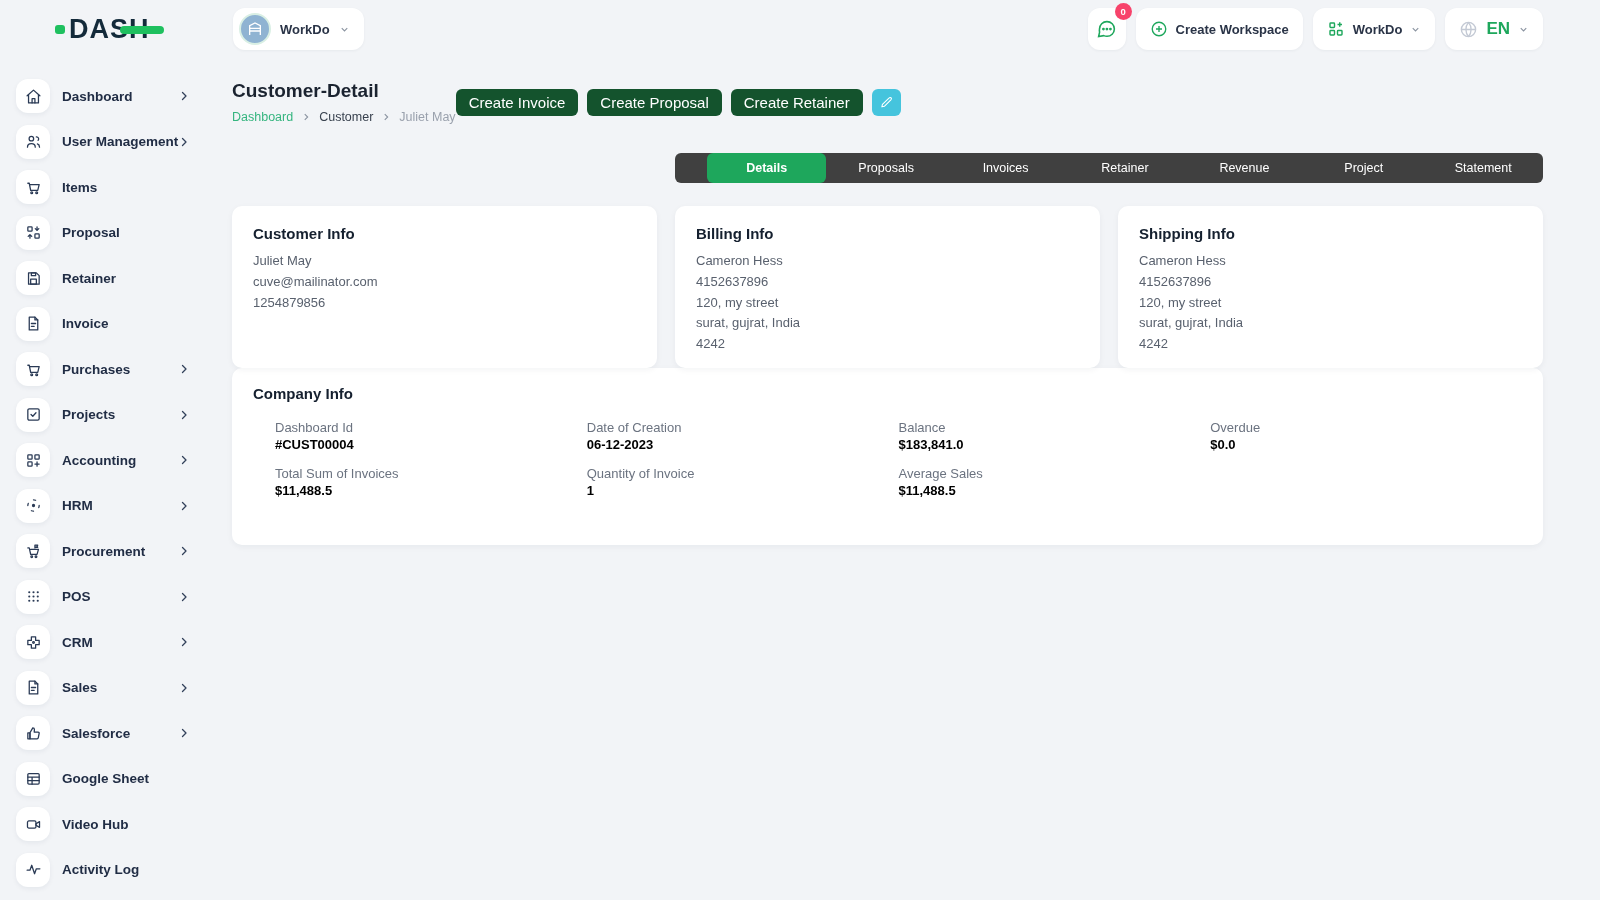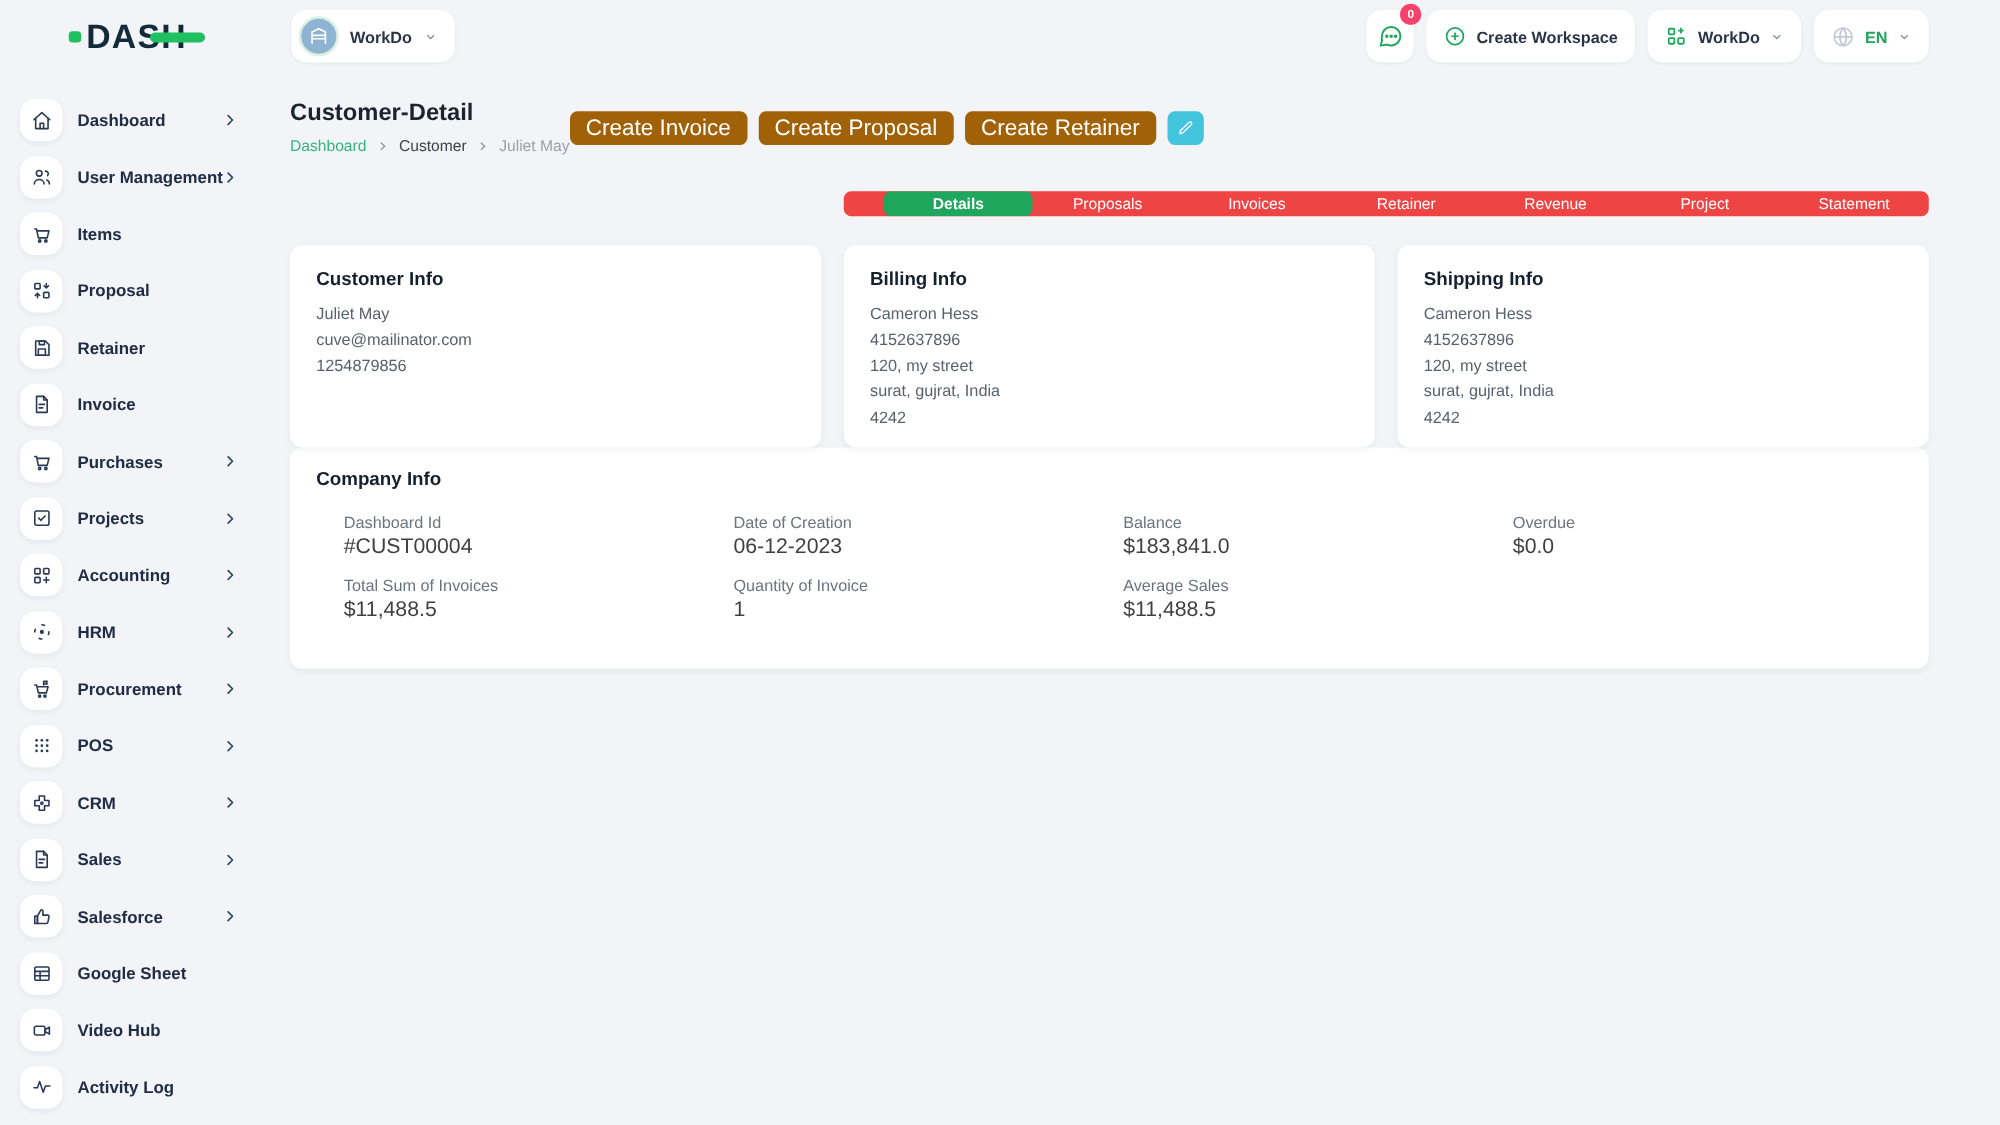--- a/index.html
+++ b/index.html
@@ -18,57 +18,57 @@
   .logo-text { font-size:27px; font-weight:800; letter-spacing:1px; color:#132a3a; line-height:1; font-style:normal; }
   .logo-bar { position:absolute; right:-14px; top:13px; width:44px; height:8px; border-radius:4px; background:#1fc05f; }
   .pill { background:#fff; border-radius:12px; height:42px; display:flex; align-items:center; box-shadow:0 1px 3px rgba(25,39,62,0.05); }
   .workspace-pill { margin-left:23px; padding:0 14px 0 6px; gap:9px; cursor:pointer; }
   .ws-avatar { width:32px; height:32px; border-radius:50%; background:#8fb3d2; border:2px solid #d9efe4; display:flex; align-items:center; justify-content:center; }
   .pill-label { font-size:13px; font-weight:700; color:#2a3447;text-align:right; }
   .topbar-right { margin-left:auto; display:flex; align-items:center; gap:10px; padding-right:57px; }
   .icon-pill { width:38px; justify-content:center; position:relative; cursor:pointer; }
   .badge { position:absolute; top:-5px; right:-6px; min-width:17px; height:17px; border-radius:50%; background:#f7436b; color:#fff; font-size:9.5px; font-weight:700; display:flex; align-items:center; justify-content:center; }
   .text-pill { padding:0 14px; gap:8px; cursor:pointer; }
-  .lang-label { font-size:13px; font-weight:700; color:#1ea75c; }
+  .lang-label { font-size:17px; font-weight:700; color:#1ea75c; }
 
   
   .sidebar { position:absolute; top:58px; left:0; bottom:0; width:210px; padding:21px 16px 0 16px; overflow:hidden; }
   .side-item { display:flex; align-items:center; height:34px; margin-bottom:11.5px; cursor:pointer; }
   .side-tile { width:34px; height:34px; border-radius:12px; background:#fff; box-shadow:0 2px 5px rgba(25,39,62,0.06); display:flex; align-items:center; justify-content:center; flex:none; }
   .side-label { margin-left:12px; font-size:13.5px; font-weight:700; color:#212d45; flex:1; white-space:nowrap; }
   .side-chev { flex:none; margin-right:4px; display:flex; }
 
   
   .main { position:absolute; left:232px; top:58px; right:57px; }
   .page-head { display:flex; align-items:flex-start; justify-content:flex-start; padding-top:22px; }
   .page-title { font-size:19px; font-weight:700; color:#1b2330; }
   .breadcrumb { margin-top:8px; display:flex; align-items:center; gap:8px; font-size:12.5px; }
   .bc-link { color:#35b57f; cursor:pointer; }
   .bc-mid { color:#39424f; }
   .bc-current { color:#9aa1ad; }
   .bc-sep { display:flex; }
   .actions { display:flex; gap:9px; margin-top:9px; }
-  .btn-green { height:27px; padding:0 13px; border:none; border-radius:6px; background:#a16207; color:#fff; font-size:18px; font-weight:500; font-family:inherit; cursor:pointer; }
+  .btn-green { height:27px; padding:0 13px; border:none; border-radius:6px; background:#14532d; color:#fff; font-size:15px; font-weight:500; font-family:inherit; cursor:pointer; }
   .btn-edit { width:29px; height:27px; border:none; border-radius:6px; background:#45c4dd; display:flex; align-items:center; justify-content:center; cursor:pointer; }
 
-  .tabs-row { margin-top:29px; margin-left:auto; width:868px; height:20px; background:#ef4444; border-radius:6px; display:flex; overflow:hidden;padding-left:32px; }
+  .tabs-row { margin-top:29px; margin-left:auto; width:868px; height:30px; background:#404040; border-radius:6px; display:flex; overflow:hidden;padding-left:32px; }
   .tab { flex:1; border:none; background:transparent; color:#fff; font-size:12.5px; font-family:inherit; cursor:pointer; border-radius:6px; }
   .tab.active { background:#1ea75c; font-weight:600; }
 
   .cards-row { margin-top:23px; display:flex; gap:18px; }
   .card { background:#fff; border-radius:10px; box-shadow:0 2px 6px rgba(25,39,62,0.05); }
   .info-card { flex:1; height:162px; padding:19px 21px; }
   .card-title { font-size:15px; font-weight:700; color:#15202f; }
   .info-lines { margin-top:10px; }
   .info-line { font-size:13px; color:#59616e; line-height:1.33; margin-bottom:3.5px; }
 
   .company-card { height:177px; padding:17px 21px; }
   .fields-grid { margin-top:18px; padding-left:22px; display:grid; grid-template-columns:repeat(4,1fr); row-gap:14px; }
   .field-label { font-size:13px; color:#6b7380; margin-bottom:2px; }
-  .field-value { font-size:17px; font-weight:400; color:#404040; }
+  .field-value { font-size:13px; font-weight:700; color:#000000; }
 
   svg { display:block; }
 </style>
 </head>
 <body>
 
 <div class="app">
 
   <div class="topbar">
     <div class="logo-wrap">

